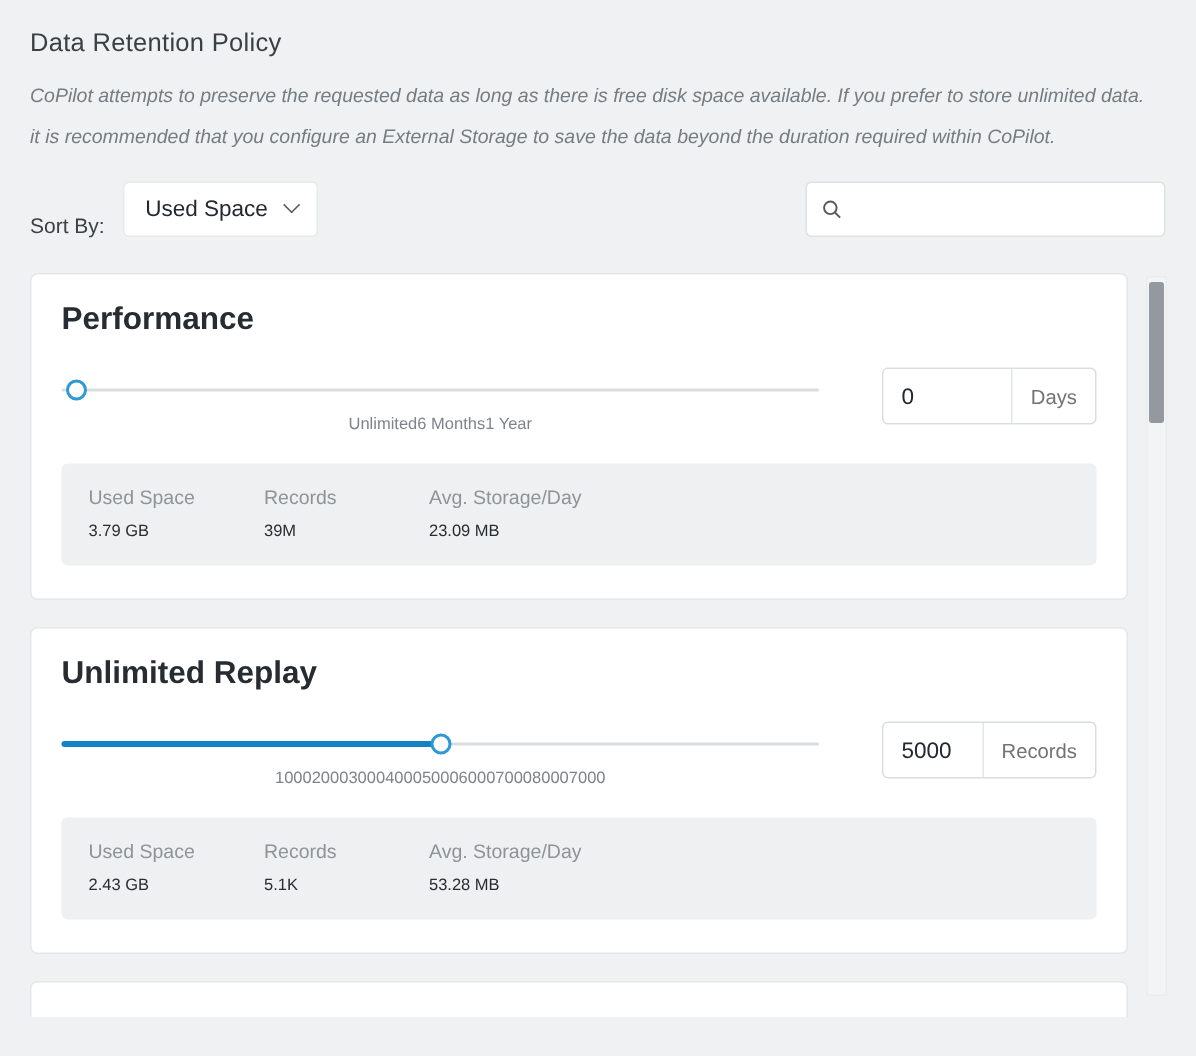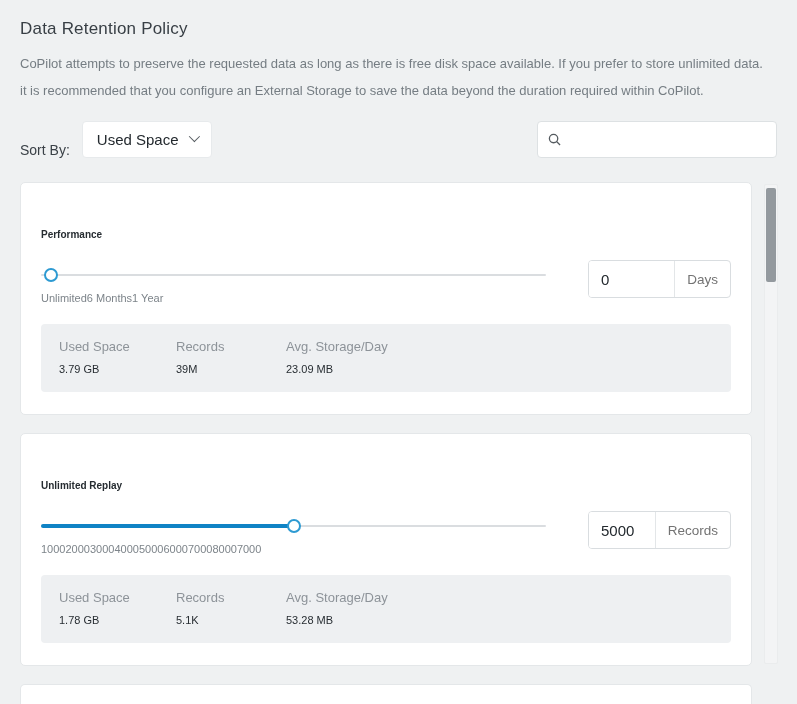--- a/index.html
+++ b/index.html
@@ -7,21 +7,21 @@
   body {
     background:#eff1f2;
     font-family:"Liberation Sans", sans-serif;
     color:#23292e;
     position:relative;
   }
   .header { padding:19px 20px 0 20px; }
   .page-title { font-size:17px; font-weight:500; color:#383f45; letter-spacing:.2px; }
   .desc {
     margin-top:12px; font-size:13px; color:#757d83;
-    line-height:2.05; max-width:748px;
+    line-height:2.05; max-width:748px;font-style:italic;
   }
   .toolbar { display:flex; align-items:flex-end; margin:16px 20px 0 20px; height:38px; }
   .sort-label { font-size:14px; color:#3a4147; margin-right:12px; }
   .sort-btn {
     background:#fff; border:1px solid #e7eaec; border-radius:4px;
     height:37px; padding:0 14px; font-size:15px; color:#23292e;
     display:flex; align-items:center; gap:10px; cursor:pointer;
     font-family:inherit;
   }
   .chevron {
@@ -35,31 +35,31 @@
   }
   .search-box svg { flex:0 0 auto; margin-right:8px; }
   .search-input { border:none; outline:none; flex:1; min-width:0; font-size:14px; font-family:inherit; background:transparent; }
 
   .main { position:relative; margin:14px 19px 0 20px; padding-top:10px; }
   .cards { margin-right:26px; }
   .card {
     background:#fff; border:1px solid #e4e7e9; border-radius:5px;
     padding:18px 20px 22px 20px; margin-bottom:18px;
   }
-  .card-title { font-size:10px; font-weight:700; color:#262c31;margin-top:28px; }
+  .card-title { font-size:21px; font-weight:700; color:#262c31; }
   .slider-row { display:flex; align-items:flex-start; margin-top:20px; }
   .slider-wrap { flex:1; margin-right:42px; padding-top:8px; }
   .slider-track { position:relative; height:14px; }
   .track-line { position:absolute; left:0; right:0; top:6px; height:2px; background:#dadde0; border-radius:2px; }
   .track-fill { position:absolute; left:0; top:5px; height:4px; border-radius:2px; }
   .handle {
     position:absolute; top:0; width:14px; height:14px; border-radius:50%;
     background:#fff; cursor:pointer;
   }
-  .ticks { display:flex; justify-content:flex-start; margin-top:10px; font-size:11px; color:#7d848a; }
+  .ticks { display:flex; justify-content:center; margin-top:10px; font-size:11px; color:#7d848a; }
   .input-group {
     width:143px; height:38px; border:1px solid #d9dde0; border-radius:4px;
     background:#fff; display:flex; align-items:stretch; overflow:hidden; flex:0 0 auto;
   }
   .input-value {
     width:0; flex:1; border:none; outline:none; padding:0 4px 0 12px;
     font-size:15px; color:#23292e; font-family:inherit;
   }
   .input-unit {
     border-left:1px solid #e3e6e8; padding:0 12px; font-size:13.5px; color:#737373;
@@ -170,21 +170,21 @@
             </div>
       </div>
       <div class="input-group">
         <input class="input-value" type="text" value="5000" style="">
         <span class="input-unit">Records</span>
       </div>
     </div>
     <div class="stats">
           <div class="stat">
             <div class="stat-label">Used Space</div>
-            <div class="stat-value">1.78 GB</div>
+            <div class="stat-value">2.43 GB</div>
           </div>
           <div class="stat">
             <div class="stat-label">Records</div>
             <div class="stat-value">5.1K</div>
           </div>
           <div class="stat">
             <div class="stat-label">Avg. Storage/Day</div>
             <div class="stat-value">53.28 MB</div>
           </div>
         </div>

